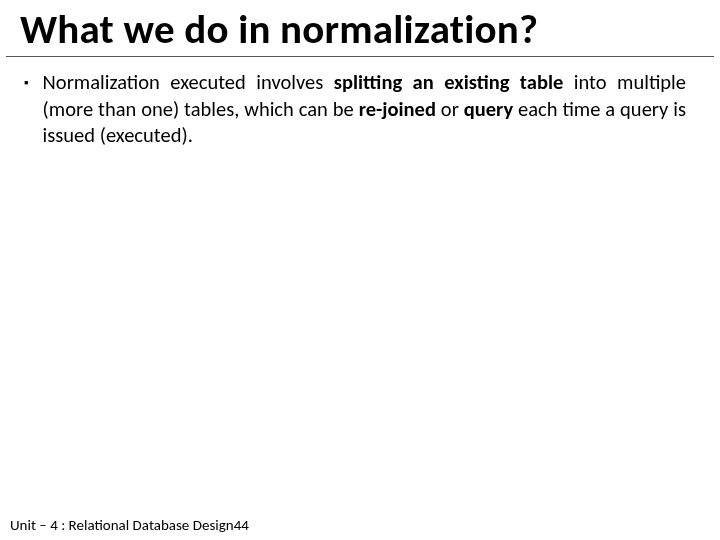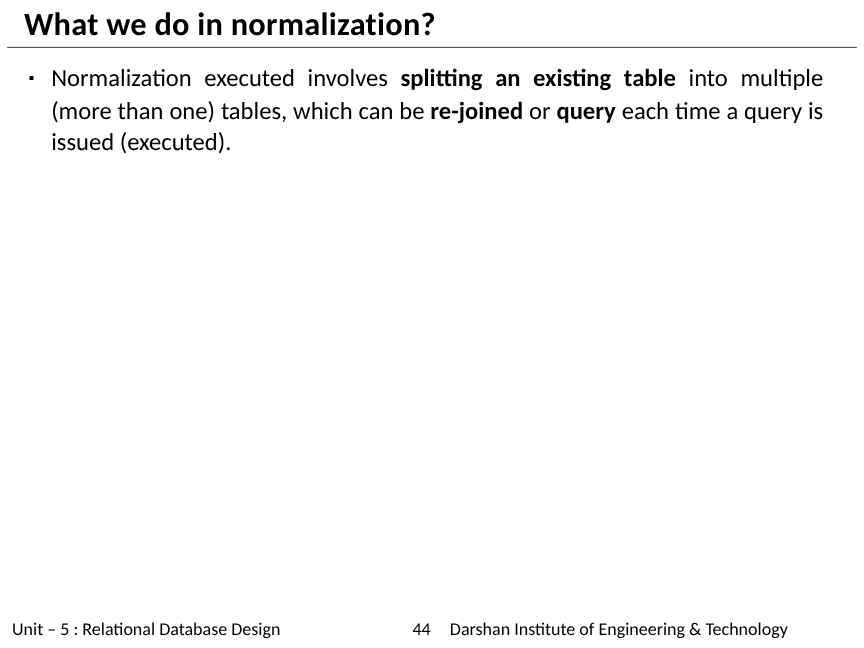--- a/index.html
+++ b/index.html
@@ -1,45 +1,44 @@
 <!DOCTYPE html>
 <html><head>
 <meta charset="utf-8">
 <style>
   * { margin: 0; padding: 0; box-sizing: border-box; }
   html, body { width: 720px; height: 540px; font-family: Calibri, Arial, sans-serif; background: #fff; color: #000; }
   .slide { width: 720px; height: 540px; position: relative; display: flex; flex-direction: column; }
   .title-block { padding: 4px 14px 2px 14px; border-bottom: 1px solid #555; margin: 0 6px; }
-  .title { font-size: 27px; font-weight: 700; letter-spacing: 0.2px; }
+  .title { font-size: 41px; font-weight: 700; letter-spacing: 0.2px; }
   .content { flex: 1; padding: 12px 34px 0 34px; }
   .bullet { display: flex; align-items: flex-start; }
   .bullet-marker { font-size: 13px; line-height: 28px; margin-right: 14px; margin-left: -10px; color: #000; }
   .bullet-text { font-size: 20.5px; line-height: 1.3; text-align: justify; text-justify: inter-word; }
   .em-red { color: #000000; font-weight: 700; }
   .em-black-u { color: #000; font-weight: 700; }
   .footer { position: absolute; bottom: 6px; left: 0; width: 720px; padding: 0 10px; display: flex; align-items: center; font-size: 15px; }
   .footer-left { white-space: nowrap; }
-  .footer-page { margin-left: 110px; margin-right: 16px; }
+  .footer-page { margin-right: 16px; }
   .footer-right { white-space: nowrap; }
 </style>
 </head>
 <body>
 
 <div class="slide">
   <div class="title-block">
     <h1 class="title">What we do in normalization?</h1>
   </div>
 
   <div class="content">
     <div class="bullet">
       <span class="bullet-marker">▪</span>
       <p class="bullet-text">
         <span>Normalization executed involves </span><span class="em-red">splitting an existing table</span><span> into multiple (more than one) tables, which can be </span><span class="em-black-u">re-joined</span><span> or </span><span class="em-red">query</span><span> each time a query is issued (executed).</span>
       </p>
     </div>
   </div>
 
   <div class="footer">
-    <span class="footer-left">Unit – 5 : Relational Database Design</span>
+    <span class="footer-left">Unit – 4 : Relational Database Design</span>
     <span class="footer-page">44</span>
-    <span class="footer-right">Darshan Institute of Engineering &amp; Technology</span>
   </div>
 </div>
 
 </body></html>

